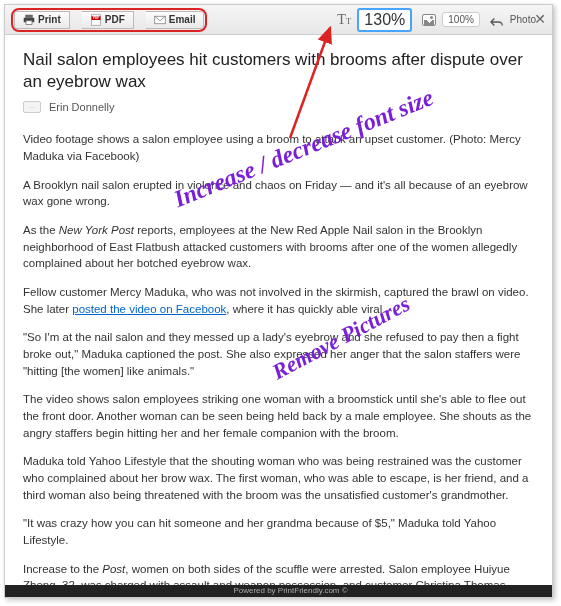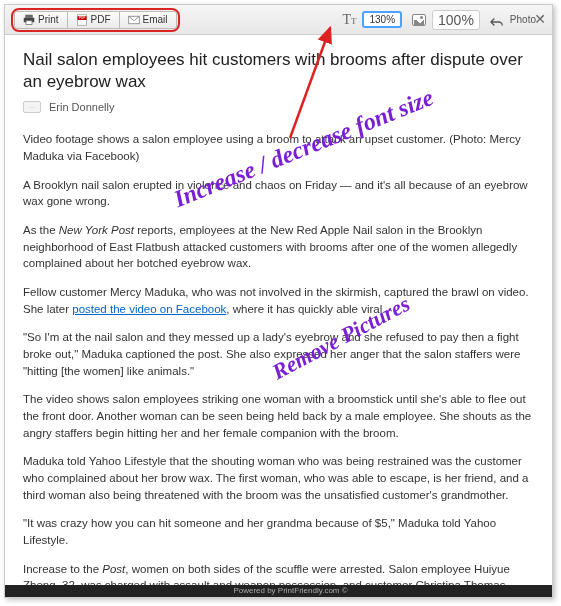--- a/index.html
+++ b/index.html
@@ -1,27 +1,27 @@
 <!DOCTYPE html>
 <html><head>
 <meta charset="utf-8">
 <style>
 * { box-sizing: border-box; margin: 0; padding: 0; }
 body { font-family: Arial, Helvetica, sans-serif; background: #fff; width: 561px; height: 606px; position: relative; overflow: hidden; }
 .wrapper { width: 549px; height: 594px; margin: 4px; border: 1px solid #ccc; box-shadow: 2px 2px 5px rgba(0,0,0,0.25); background: #fff; position: relative; overflow: hidden; }
 .toolbar { height: 30px; background: linear-gradient(#f5f5f5,#e7e7e7); border-bottom: 1px solid #ccc; display: flex; align-items: center; padding: 0 6px; gap: 0; position: relative; }
-.group-left { display: flex; gap: 0; border: 2px solid #d22; border-radius: 8px; padding: 1px; }
+.group-left { display: flex; gap: 12px; border: 2px solid #d22; border-radius: 8px; padding: 1px; font-weight: bold; }
 .tb-btn { display: flex; align-items: center; gap: 3px; padding: 2px 8px; font-size: 10px; color: #333; background: linear-gradient(#fcfcfc,#eaeaea); border: 1px solid #bbb; cursor: pointer; }
 .tb-btn:first-child { border-radius: 3px 0 0 3px; }
 .tb-btn:last-child { border-radius: 0 3px 3px 0; }
 .tb-btn:not(:first-child){ border-left:none; }
 .spacer { flex: 1; }
 .tool-group { display: flex; align-items: center; gap: 6px; margin-right: 10px; }
-.pct-box { border: 2px solid #4aa3ff; border-radius: 3px; padding: 1px 5px; font-size: 10px; background: #fff; color: #333; }
-.pct-plain { border: 1px solid #ccc; border-radius: 3px; padding: 1px 5px; font-size: 14px; background: #fff; color: #555; }
+.pct-box { border: 2px solid #4aa3ff; border-radius: 3px; padding: 1px 5px; font-size: 16px; background: #fff; color: #333; }
+.pct-plain { border: 1px solid #ccc; border-radius: 3px; padding: 1px 5px; font-size: 10px; background: #fff; color: #555; }
 .close-x { position: absolute; right: 6px; top: 6px; font-size: 14px; color: #666; cursor: pointer; }
 .content { padding: 14px 18px 0 18px; color: #333; overflow: hidden; height: 560px; }
 .title { font-size: 17px; font-weight: 400; color: #222; line-height: 1.3; margin-bottom: 8px; }
 .byline { display: flex; align-items: center; gap: 8px; font-size: 11px; color: #555; margin-bottom: 18px; }
 .avatar { width: 18px; height: 12px; border: 1px solid #ccc; border-radius: 2px; background: #f4f4f4; display: flex; align-items: center; justify-content: center; font-size: 6px; color: #999; }
 p.para { font-size: 11.5px; line-height: 1.45; color: #333; margin-bottom: 12px; }
 .link { color: #0066cc; text-decoration: underline; }
 .italic { font-style: italic; }
 .footer { position: absolute; bottom: 0; left: 0; right: 0; height: 12px; background: #222; color: #aaa; font-size: 8px; text-align: center; line-height: 12px; padding-left: 24px; }
 .anno { position: absolute; font-family: "Comic Sans MS", cursive; font-weight: bold; font-style: italic; color: #7a1fd6; pointer-events: none; }

